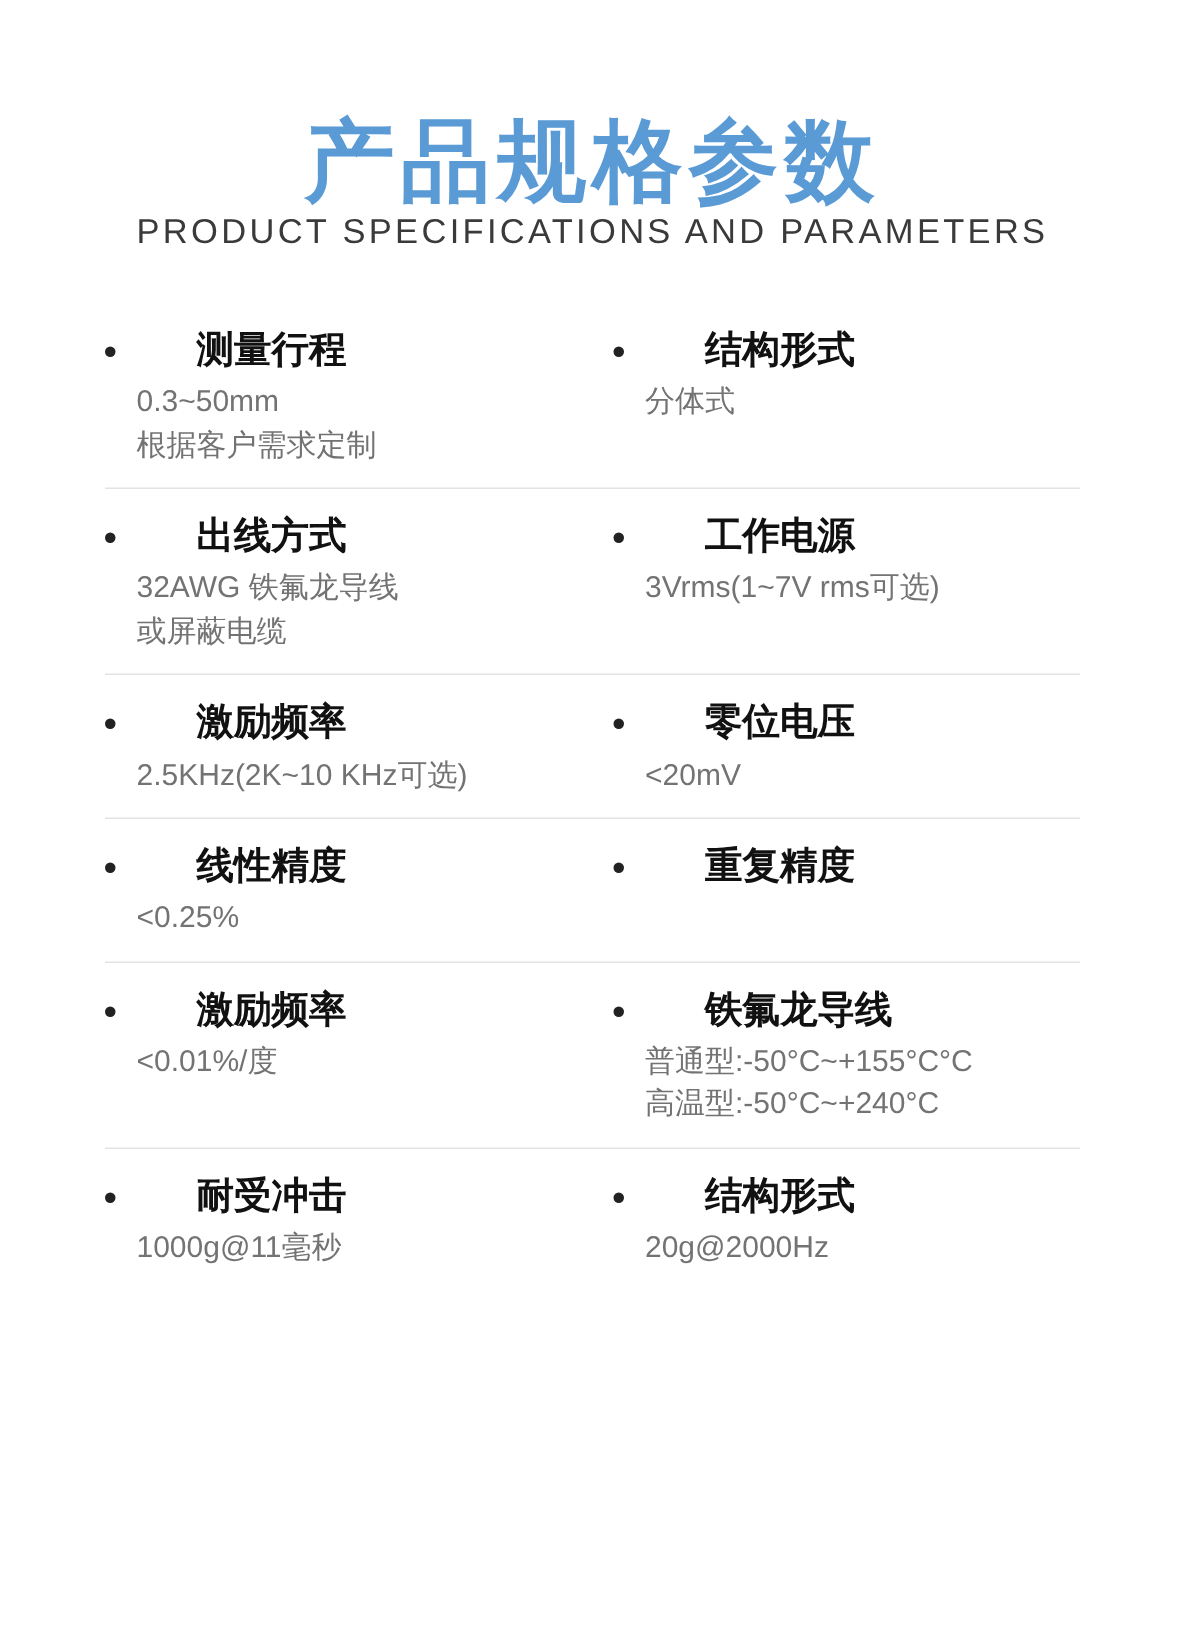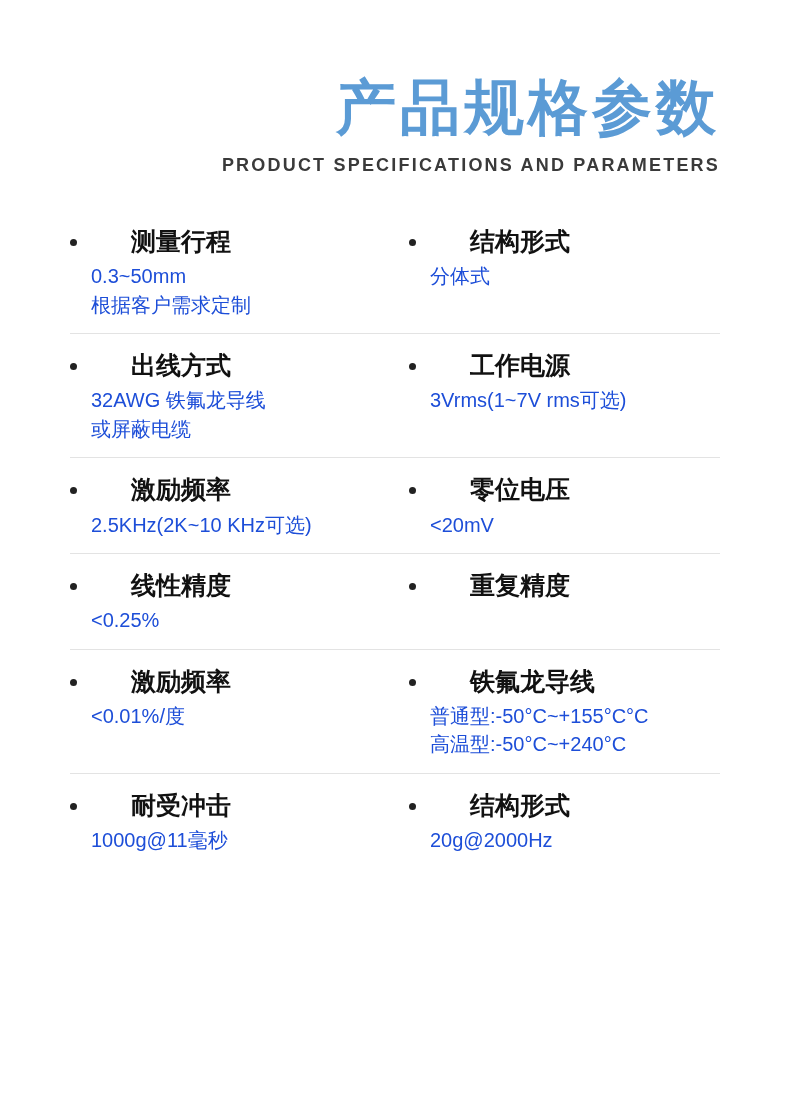--- a/index.html
+++ b/index.html
@@ -16,36 +16,35 @@
   }
   .page {
     width: 790px;
     height: 1094px;
     position: relative;
     box-sizing: border-box;
     padding: 0 70px;
   }
   .header {
     padding-top: 74px;
-    text-align: right;
+    text-align: center;
   }
   .title-cn {
     font-size: 60px;
     font-weight: bold;
     letter-spacing: 4px;
     color: #5b9bd5;
     line-height: 1.12;
     margin: 0;
   }
   .title-en {
-    margin-top: 14px;
-    font-size: 18px;
+    font-size: 23px;
     letter-spacing: 2.2px;
     color: #3a3a3a;
-    font-weight: 700;
+    font-weight: 400;
   }
   .spec-list {
     margin-top: 34px;
   }
   .spec-row {
     display: flex;
     border-bottom: 1px solid #e3e3e3;
     padding: 16px 0 14px 0;
   }
   .spec-row:last-child {
@@ -77,21 +76,21 @@
     margin-right: 14px;
     margin-top: 13px;
     flex: 0 0 auto;
   }
   .spec-values {
     margin-left: 21px;
     margin-top: 5px;
   }
   .spec-value {
     font-size: 20px;
-    color: #1d4ed8;
+    color: #737373;
     line-height: 1.42;
     white-space: nowrap;
   }
 </style>
 </head>
 <body>
 
 <div class="page">
 
   <div class="header">

